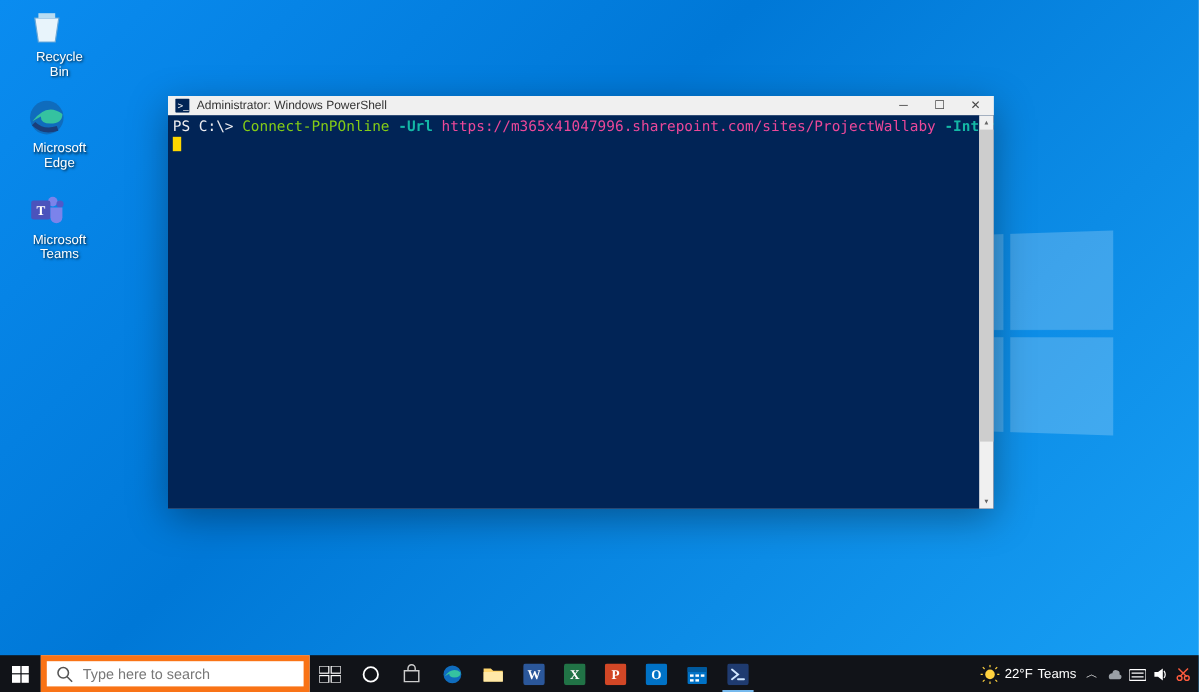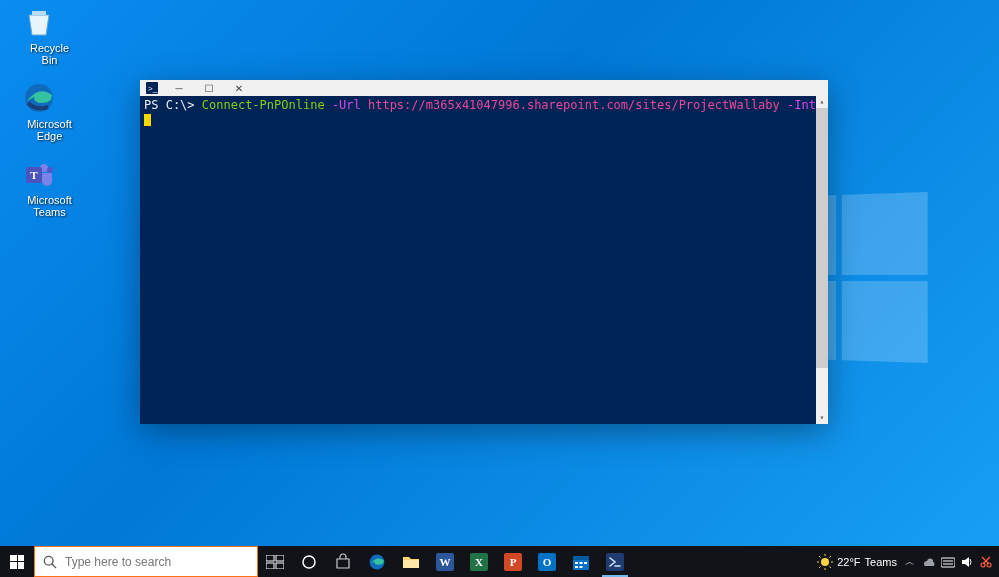--- a/index.html
+++ b/index.html
@@ -36,32 +36,32 @@
   .titlebar .btns { display:flex; }
   .titlebar .btns div { width: 30px; height: 16px; display:flex; align-items:center; justify-content:center; font-size:10px; color:#444; }
   .console {
     flex: 1; background: #012456; font-family: Consolas, monospace; font-size: 12px;
     color: #eeedf0; padding: 2px 4px; position: relative; overflow:hidden;
     line-height: 14px;
   }
   .console .line { white-space: pre; }
   .ps-prefix { color: #eeedf0; }
   .ps-cmd { color: #84cc16; }
-  .ps-param { color: #d946ef; }
+  .ps-param { color: #14b8a6; font-weight: bold; }
   .ps-val { color: #ec4899; }
   .console .cursor { display:inline-block; width:7px; height:12px; background:#fed700; animation: blink 1s step-end infinite; vertical-align: text-bottom;}
   @keyframes blink { 50% { opacity:0; } }
   .console .scrollbar { position:absolute; right:0; top:0; bottom:0; width:12px; background:#f0f0f0; }
   .console .scrollbar .up, .console .scrollbar .down { height:12px; display:flex; align-items:center; justify-content:center; font-size:8px; color:#666; }
   .console .scrollbar .down { position:absolute; bottom:0; width:100%; }
   .console .scrollbar .thumb { position:absolute; top:12px; left:0; right:0; height: 260px; background:#cdcdcd; }
   
   .taskbar { position:absolute; left:0; right:0; bottom:0; height:31px; background:#111318; display:flex; align-items:stretch; }
   .taskbar .start { width:34px; display:flex; align-items:center; justify-content:center; }
-  .searchbox { width: 224px; background:#fff; display:flex; align-items:center; padding:0 8px; color:#777; font-size:12px; gap:8px; border: 1px solid #f97316;}
+  .searchbox { width: 224px; background:#fff; display:flex; align-items:center; padding:0 8px; color:#777; font-size:12px; gap:8px; border: 5px solid #f97316;}
   .task-icons { display:flex; align-items:stretch; }
   .task-icons .titem { width:34px; display:flex; align-items:center; justify-content:center; position:relative; }
   .task-icons .titem.active::after { content:''; position:absolute; bottom:0; left:4px; right:4px; height:2px; background:#76b9ed; }
   .tray { margin-left:auto; display:flex; align-items:center; padding:0 6px; gap:8px; color:#fff; font-size:11px;}
   .tray .weather { display:flex; align-items:center; gap:4px;text-align:right; }
   .tray .icons { display:flex; gap:6px; align-items:center; }
   
   .winlogo { width:14px; height:14px; display:grid; grid-template-columns:1fr 1fr; grid-template-rows:1fr 1fr; gap:1px; }
   .winlogo span { background:#fff; }
 </style>
@@ -112,20 +112,21 @@
 </div>
 
 <div class="window">
   <div class="titlebar">
     <div class="icon">
       <svg width="12" height="12" viewBox="0 0 12 12">
           <rect width="12" height="12" rx="1" fill="#012456"></rect>
           <text x="2" y="9" font-size="8" fill="#fff">&gt;_</text>
         </svg>
     </div>
+    <div class="title-text">Administrator: Windows PowerShell</div>
     <div class="btns">
       <div>─</div>
       <div>☐</div>
       <div class="close">✕</div>
     </div>
   </div>
   <div class="console">
     <div class="line"><span class="ps-prefix">PS C:\&gt; </span><span class="ps-cmd">Connect-PnPOnline</span><span class="ps-param"> -Url</span><span class="ps-val"> https://m365x41047996.sharepoint.com/sites/ProjectWallaby</span><span class="ps-param"> -Interactive</span></div>
     <div class="line"><span class="cursor"></span></div>
     <div class="scrollbar">

